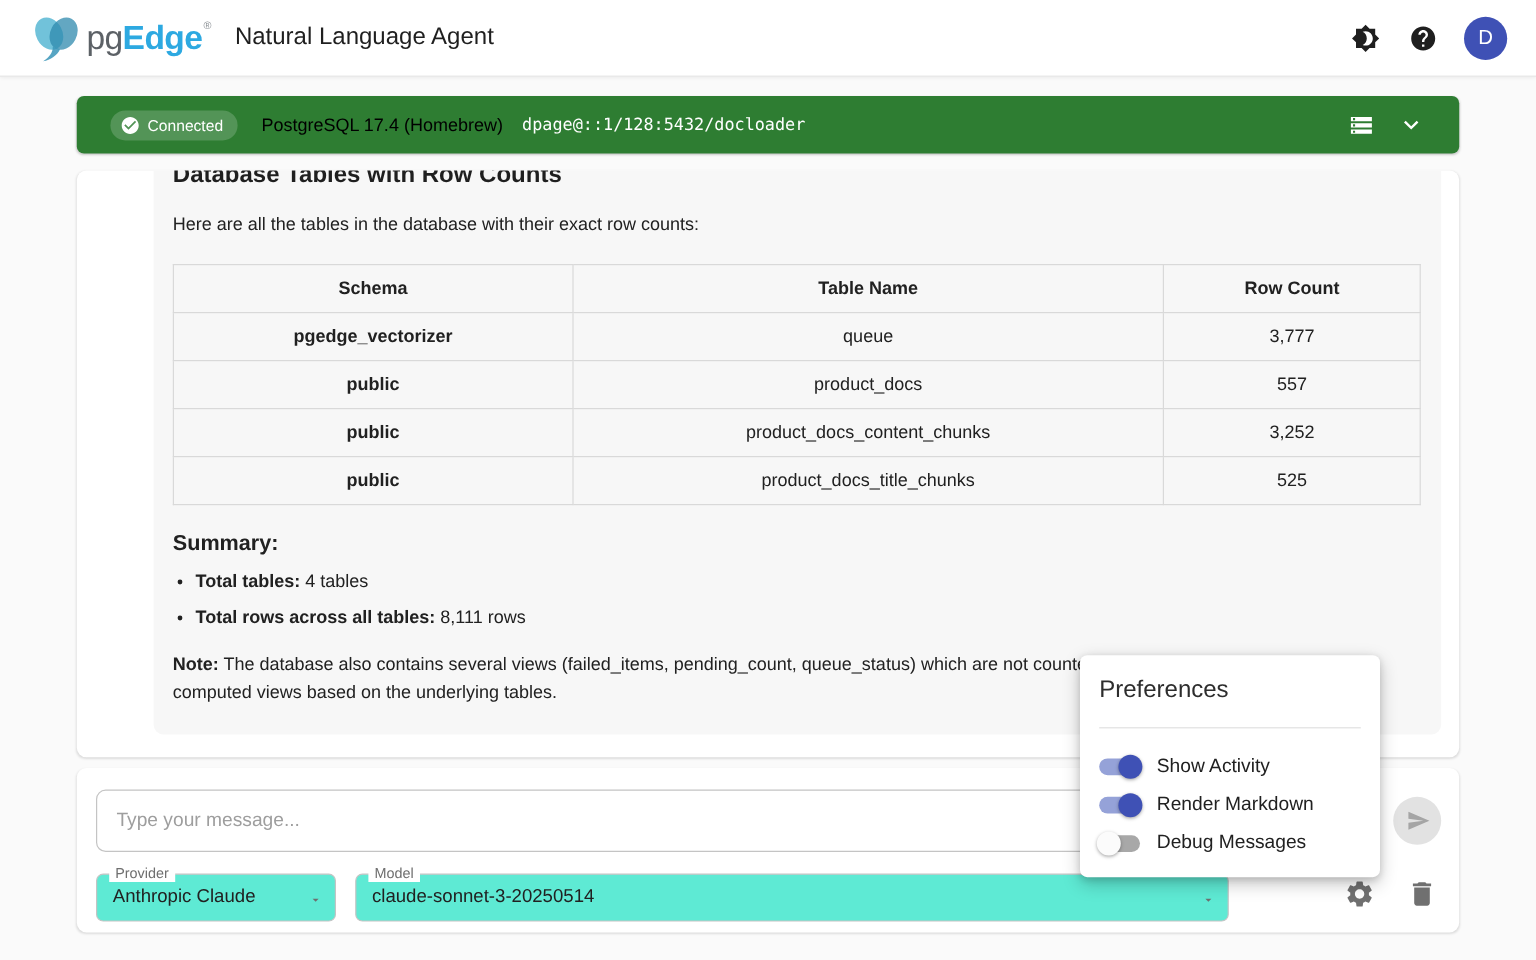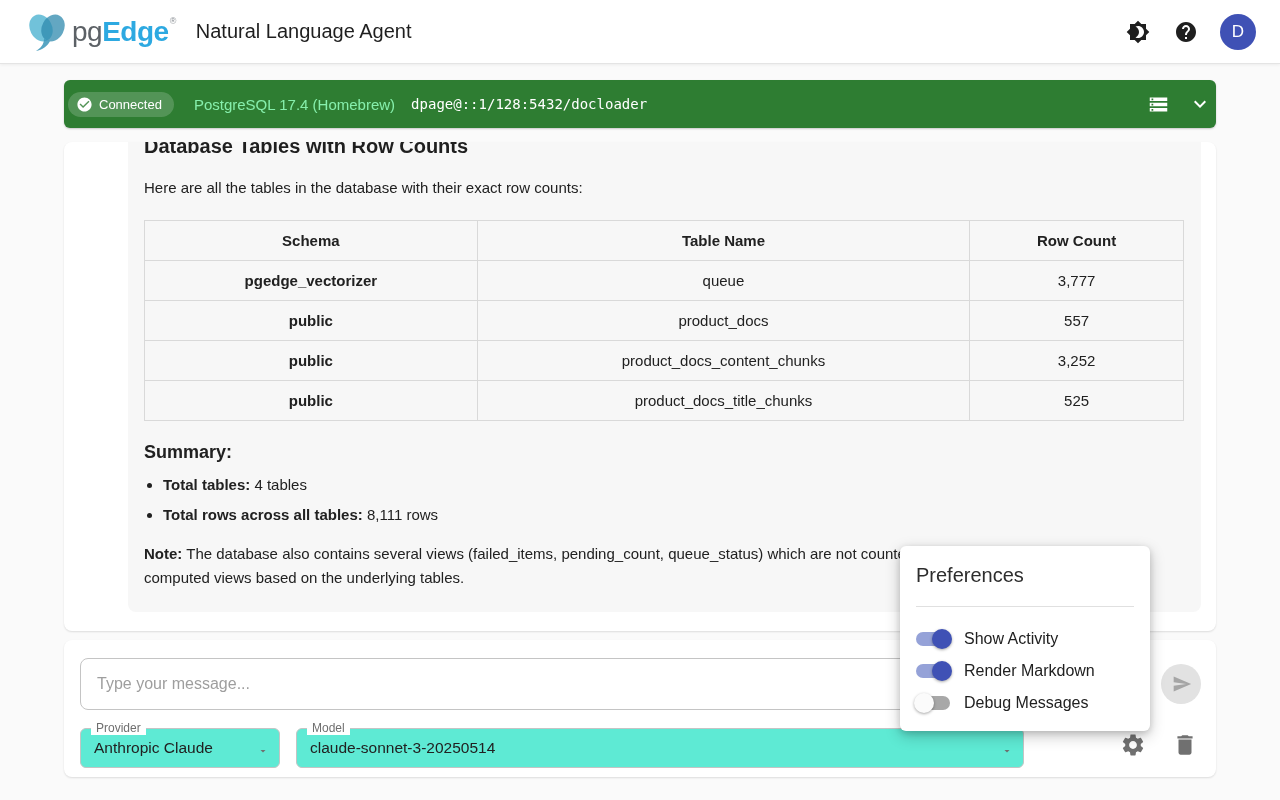--- a/index.html
+++ b/index.html
@@ -28,28 +28,28 @@
   .gap24 { margin-left:24px; }
   .avatar {
     width:36px; height:36px; border-radius:50%; background:#3f51b5; color:#fff;
     display:flex; align-items:center; justify-content:center; font-size:17px; margin-left:22px; cursor:pointer;
   }
 
   
   .connbar {
     position:absolute; top:80px; left:64px; width:1152px; height:48px;
     background:#2e7d32; border-radius:6px; display:flex; align-items:center;
-    padding:0 4px; box-shadow:0 1px 2px rgba(0,0,0,0.2); z-index:4;
+    padding:0 28px; box-shadow:0 1px 2px rgba(0,0,0,0.2); z-index:4;
   }
   .conn-chip {
     display:flex; align-items:center; background:rgba(255,255,255,0.18);
     border-radius:14px; padding:4px 12px 4px 8px; color:#fff; font-size:13px;
   }
   .conn-chip svg { fill:#ffffff; margin-right:6px; }
-  .conn-server { color:#86efac; font-size:15px; margin-left:20px; }
+  .conn-server { color:#000000; font-size:15px; margin-left:20px; }
   .conn-dsn { color:#ffffff; font-size:14px; margin-left:16px; font-family:"DejaVu Sans Mono","Liberation Mono",monospace; }
   .connbar-right { margin-left:auto; display:flex; align-items:center; }
   .connbar-right .iconbtn svg { fill:#ffffff; }
   .connbar-right .iconbtn + .iconbtn { margin-left:18px; }
 
   
   .main-card {
     position:absolute; top:142px; left:64px; width:1152px; height:489px;
     background:#ffffff; border-radius:8px; box-shadow:0 1px 2px rgba(0,0,0,0.12);
     overflow:hidden; z-index:3;

